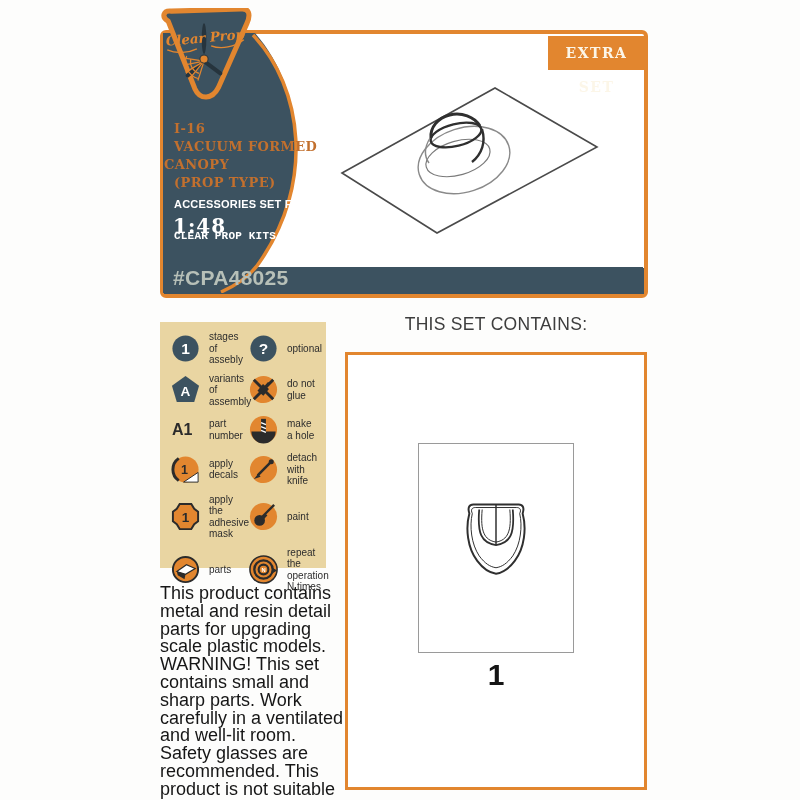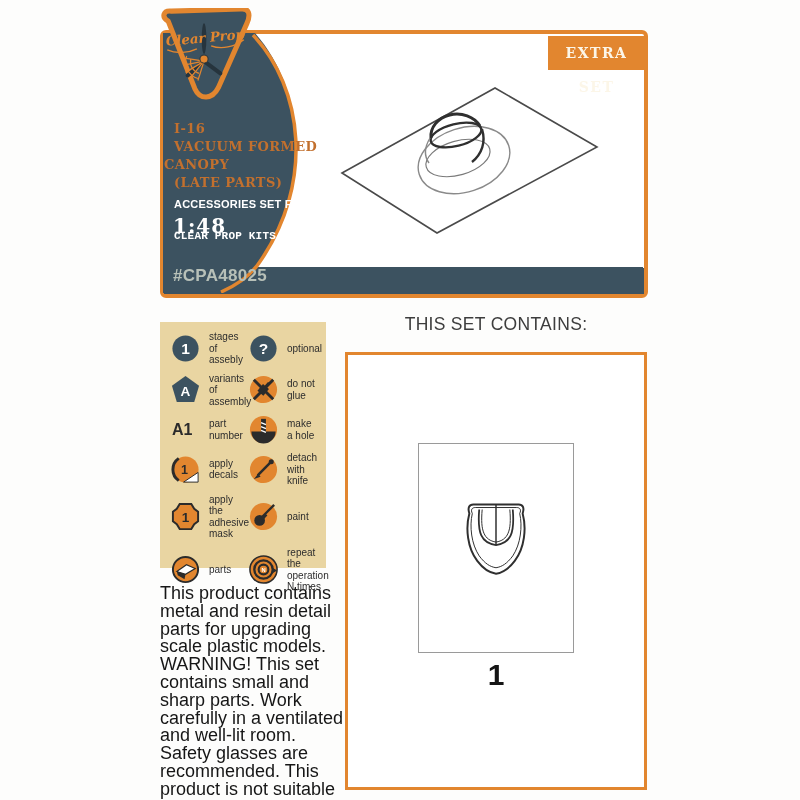--- a/index.html
+++ b/index.html
@@ -37,21 +37,21 @@
   .subtitle-line{
     position:absolute;left:10px;color:#fff;font-weight:bold;font-size:11px;
     letter-spacing:.2px;white-space:nowrap;
   }
   .s0{top:164px;} .s1{top:196px;font-family:Liberation Mono, monospace;}
   .scale-text{
     position:absolute;left:9px;top:180px;color:#fff;
     font-family:"DejaVu Serif", serif;font-weight:bold;font-size:20px;letter-spacing:1px;
   }
   .sku-text{
-    position:absolute;left:9px;top:232px;color:#b7c0b8;font-weight:bold;font-size:17px;
+    position:absolute;left:9px;top:232px;color:#b7c0b8;font-weight:bold;font-size:21px;
     letter-spacing:.3px;
   }
   .sheet-svg{left:0;top:0;width:480px;height:260px;z-index:1;}
 
   
   .legend{
     left:160px;top:322px;width:166px;height:246px;background:#E9D5A2;
     box-sizing:border-box;padding:9px 6px 6px 10px;z-index:1;
     display:grid;grid-template-columns:78px 72px;grid-auto-rows:auto;row-gap:7px;
     align-content:space-between;
@@ -131,21 +131,21 @@
     </g>
     <text x="12" y="37" transform="rotate(-5 12 37)" font-family="DejaVu Serif, serif" font-style="italic" font-weight="bold" font-size="13" fill="#E2862F">Clear</text>
     <text x="55" y="33" transform="rotate(-5 55 33)" font-family="DejaVu Serif, serif" font-style="italic" font-weight="bold" font-size="13" fill="#E2862F">Prop</text>
     <path d="M13,41 C22,45 34,44 42,40" fill="none" stroke="#E2862F" stroke-width="1.3"></path>
     <path d="M56,37 C66,41 79,38 88,31" fill="none" stroke="#E2862F" stroke-width="1.3"></path>
   </svg>
 
   <div class="abs title-line t0" style="z-index:3">I-16</div>
   <div class="abs title-line t1" style="z-index:3">VACUUM FORMED</div>
   <div class="abs title-line t2" style="z-index:3">CANOPY</div>
-  <div class="abs title-line t3" style="z-index:3">(LATE PARTS)</div>
+  <div class="abs title-line t3" style="z-index:3">(PROP TYPE)</div>
   <div class="subtitle-line s0" style="z-index:3">ACCESSORIES SET FOR</div>
   <div class="subtitle-line s1" style="z-index:3">CLEAR PROP KITS</div>
   <div class="scale-text" style="z-index:3">1:48</div>
   <div class="sku-text" style="z-index:3">#CPA48025</div>
 
   <div class="abs extra-badge">EXTRA SET</div>
 
   <div class="abs parts-bar">
     <span>NUMBER OF PARTS: 1 pcs</span>
   </div>

